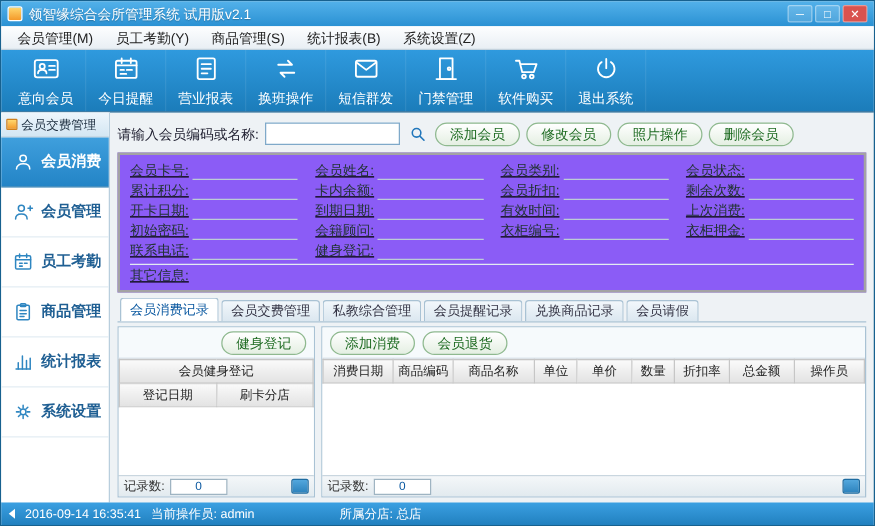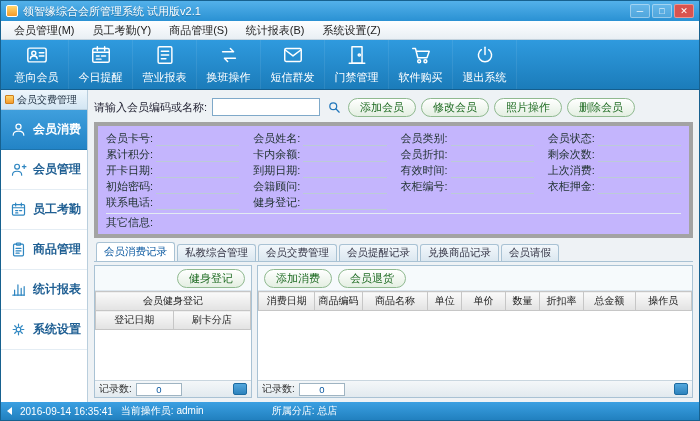--- a/index.html
+++ b/index.html
@@ -38,21 +38,21 @@
 
   
   .main { flex:1; display:flex; flex-direction:column; min-width:0; padding:5px 6px 4px; }
   .search-row { height:24px; flex:0 0 24px; display:flex; align-items:center; gap:5px; }
   .search-label { color:#223; white-space:nowrap; }
   .search-input { width:108px; height:18px; border:1px solid #7fa9c9; background:#fff; font:inherit; padding:0 3px; }
   .search-icon { width:18px; height:18px; display:flex; align-items:center; justify-content:center; cursor:pointer; }
   .search-icon svg { width:15px; height:15px; stroke:#2277bb; fill:none; stroke-width:2; stroke-linecap:round; }
   .pill { height:19px; padding:0 11px; border-radius:10px; border:1px solid #8fb98f; background:linear-gradient(#ffffff,#e4efe2); color:#1e6b22; font-family:inherit; font-size:11px; cursor:pointer; display:inline-flex; align-items:center; white-space:nowrap; }
 
-  .info-panel { margin-top:3px; background:#c4b5fd; border:4px solid #a3a3a3; padding:4px 8px 4px; flex:0 0 auto; }
+  .info-panel { margin-top:3px; background:#8b5cf6; border:2px solid #a3a3a3; padding:4px 8px 4px; flex:0 0 auto;text-decoration:underline; }
   .info-grid { display:grid; grid-template-columns:repeat(4,1fr); column-gap:14px; }
   .field { display:flex; align-items:flex-end; height:16px; min-width:0; }
   .flabel { color:#233; white-space:nowrap; }
   .fvalue { flex:1; border-bottom:1px solid #bccbd7; margin-left:3px; height:13px; color:#0a58a0; overflow:hidden; }
   .other-row { display:flex; align-items:flex-end; height:17px; border-top:1px solid #e2ebf2; margin-top:3px; padding-top:2px; }
   .other-row .fvalue { border-bottom:none; }
 
   .tabstrip { margin-top:5px; display:flex; align-items:flex-end; height:19px; flex:0 0 19px; border-bottom:1px solid #a9c2d4; padding-left:2px; }
   .tab { padding:0 7px; font-size:10.5px; color:#334; background:linear-gradient(#f2f7fb,#dbe7f0); border:1px solid #a9c2d4; border-bottom:none; border-radius:3px 3px 0 0; margin-right:2px; cursor:pointer; height:17px; display:flex; align-items:center; white-space:nowrap; }
   .tab.active { background:#fff; color:#0a58a0; font-weight:normal; height:19px; }
@@ -307,22 +307,22 @@
             </div>
         </div>
         <div class="other-row">
           <span class="flabel">其它信息:</span>
           <span class="fvalue"></span>
         </div>
       </div>
 
       <div class="tabstrip">
         <span class="tab active">会员消费记录</span>
+        <span class="tab">会员交费管理</span>
         <span class="tab">私教综合管理</span>
-        <span class="tab">会员交费管理</span>
         <span class="tab">会员提醒记录</span>
         <span class="tab">兑换商品记录</span>
         <span class="tab">会员请假</span>
       </div>
 
       <div class="panels">
 
         <div class="panel left">
           <div class="panel-toolbar">
             <button class="pill">健身登记</button>

